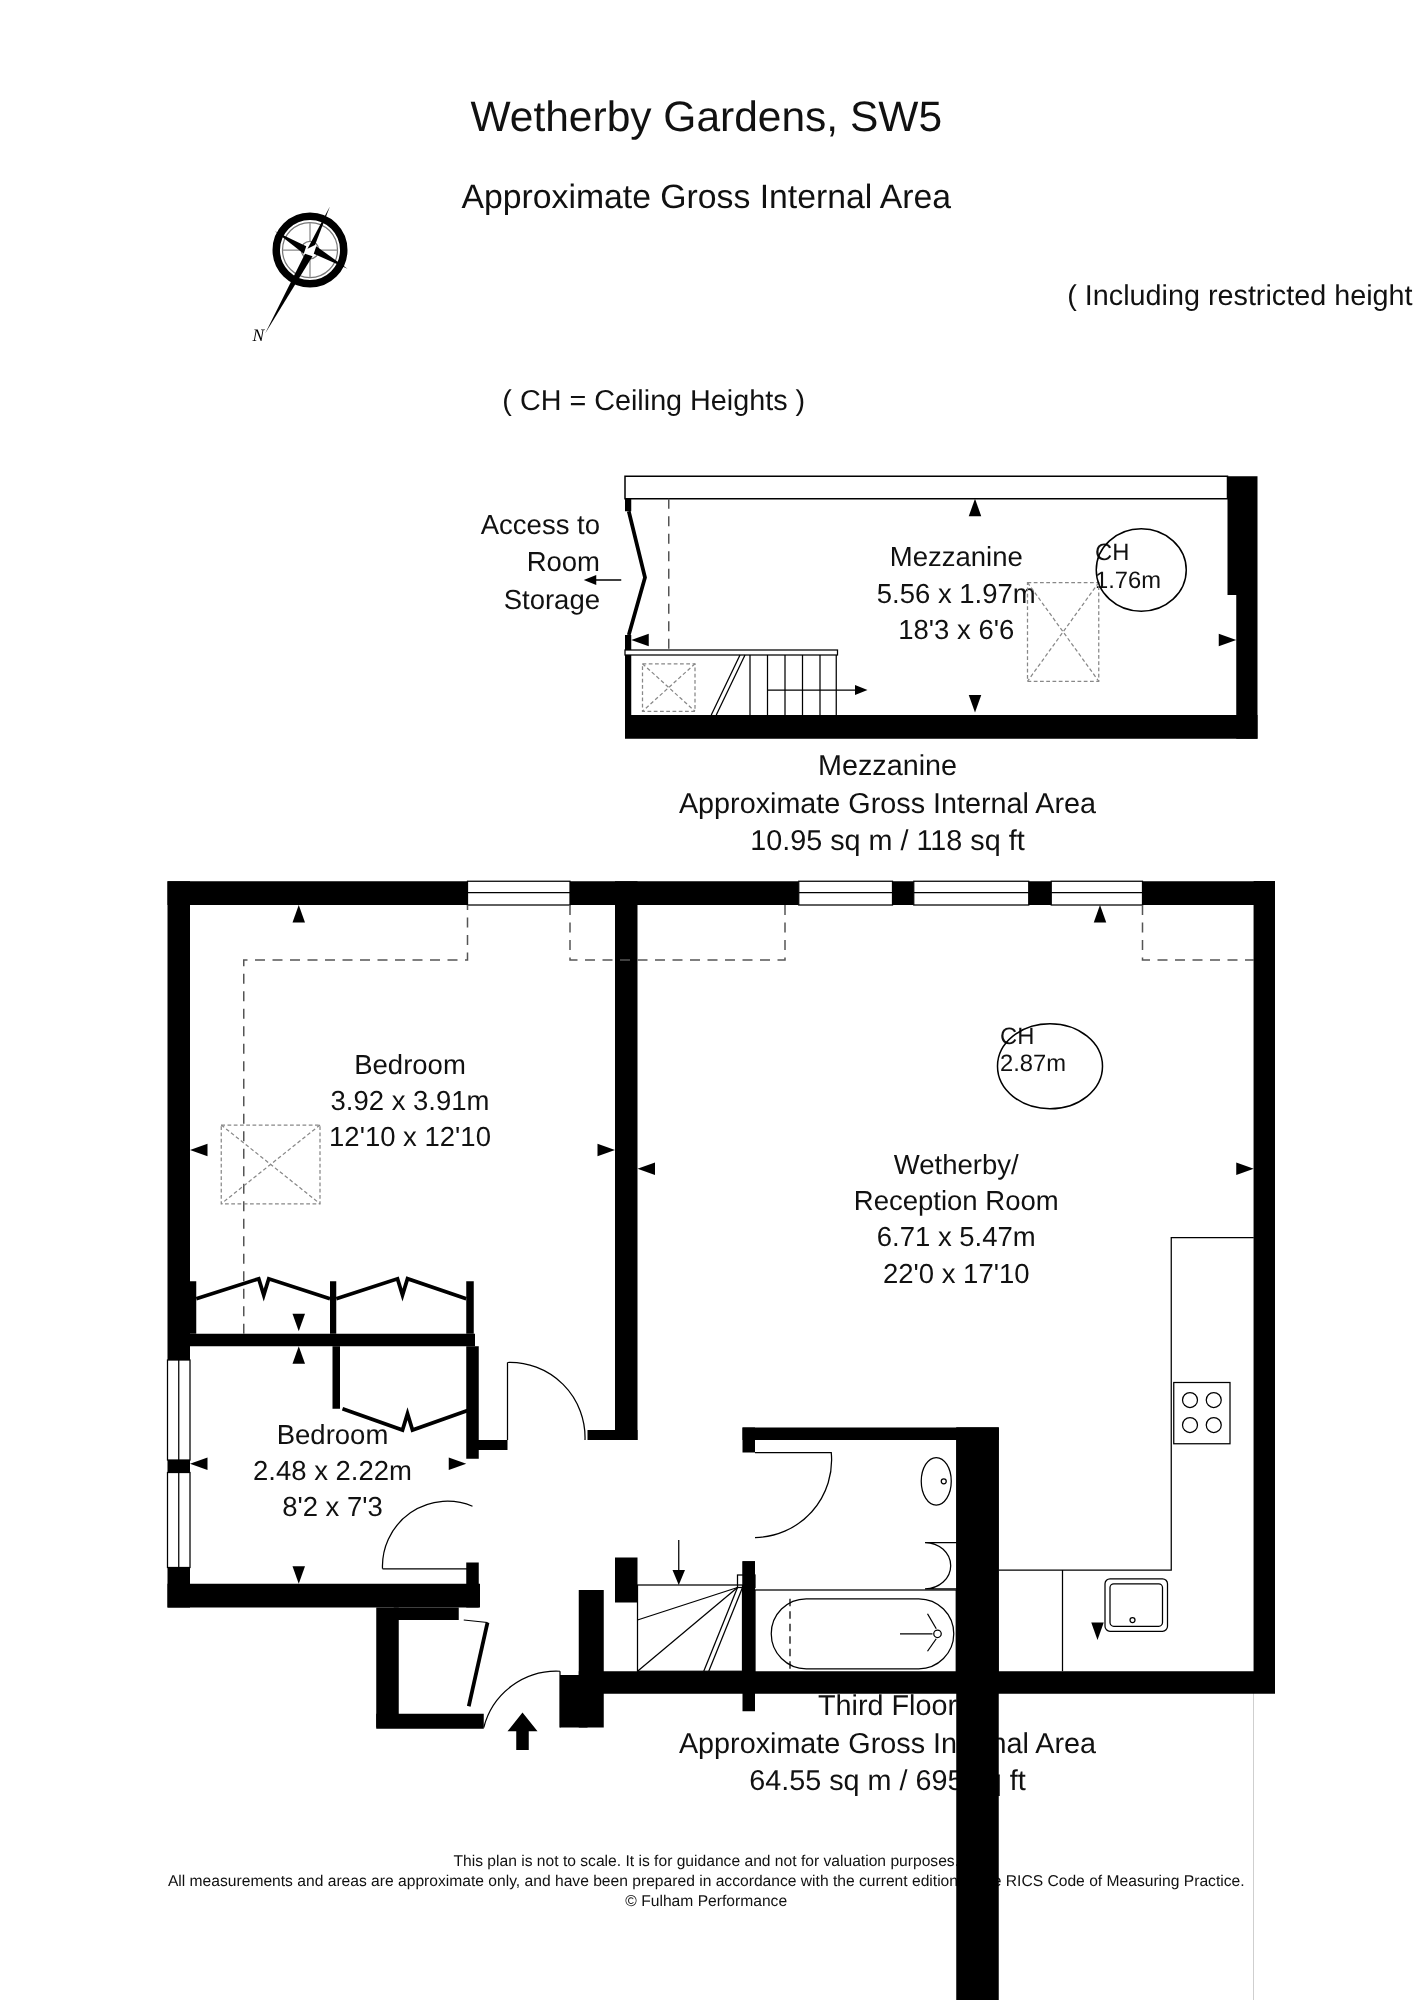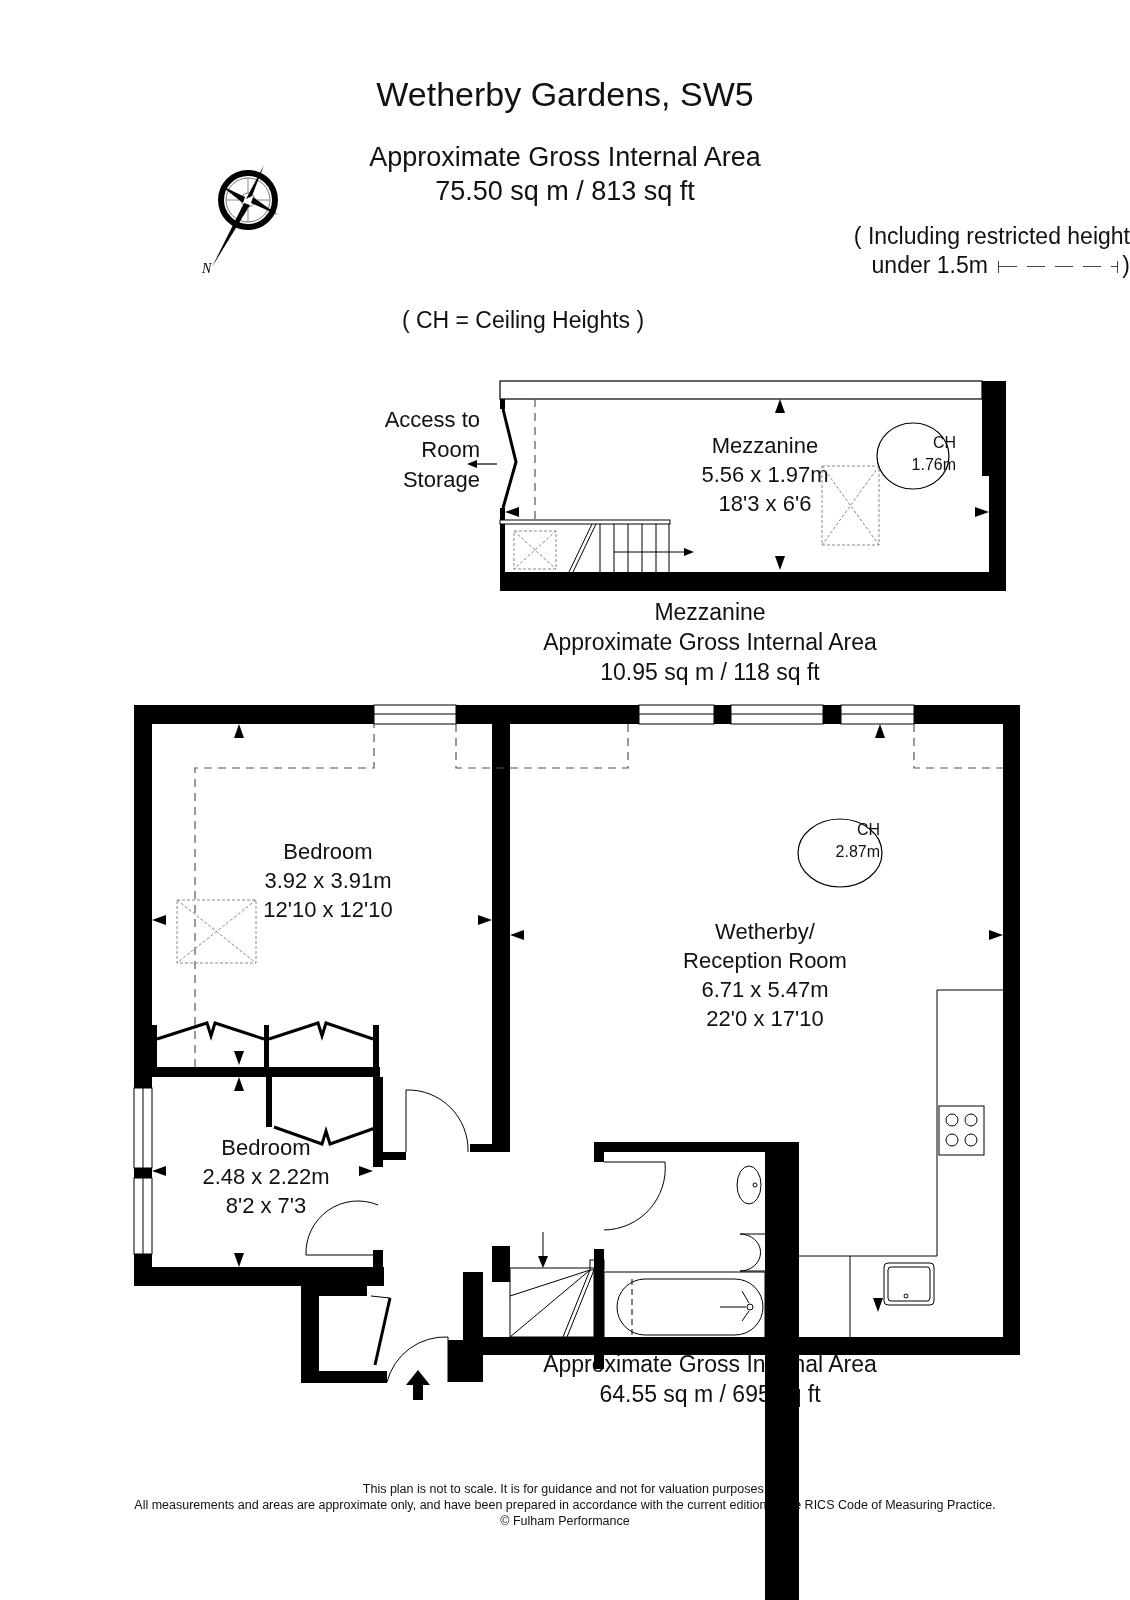--- a/index.html
+++ b/index.html
@@ -10,38 +10,33 @@
   .title { left: 0; width: 1130px; top: 73px; font-size: 34px; line-height: 42px; }
   .gia-head { left: 0; width: 1130px; top: 140px; font-size: 27px; line-height: 34px; }
   .note { left: 0; width: 1130px; top: 222px; font-size: 23px; line-height: 29px; text-align: right; }
   .ch-note { left: 0; width: 1046px; top: 306px; font-size: 23px; line-height: 29px; }
   .dashed-legend { display: inline-block; width: 118px; height: 12px; vertical-align: middle;
          border-left: 1px solid #444; border-right: 1px solid #444; margin: 0 4px;
          background: repeating-linear-gradient(90deg, #444 0 18px, transparent 18px 28px) center/100% 1px no-repeat; }
   .floor-label { font-size: 23px; line-height: 30px; }
   .room-label { font-size: 22px; line-height: 29px; text-align: center; }
   .access-label { font-size: 22px; line-height: 30px; text-align: right; }
-  .ch-label { font-size: 16px; line-height: 22px; text-align: right; }
+  .ch-label { font-size: 19px; line-height: 22px; text-align: left; }
   .footer { left: 0; width: 1130px; top: 1481px; font-size: 12.5px; line-height: 16px; }
   svg.plan { position: absolute; left: 0; top: 0; }
 </style>
 </head>
 <body>
 
 <div class="abs center title">Wetherby Gardens, SW5</div>
 <div class="abs center gia-head">
   <div>Approximate Gross Internal Area</div>
-  <div>75.50 sq m  /  813 sq ft</div>
 </div>
 <div class="abs center note">
   <div>( Including restricted height</div>
-  <div>
-    <span>under 1.5m</span>
-    <span class="dashed-legend"></span><span>)</span>
-  </div>
 </div>
 <div class="abs center ch-note">( CH = Ceiling Heights )</div>
 
 <svg class="abs" style="left:190px;top:155px" width="110" height="130" viewBox="0 0 110 130">
   <circle cx="58" cy="45" r="27" fill="none" stroke="#000" stroke-width="6"></circle>
   <circle cx="58" cy="45" r="22" fill="none" stroke="#777" stroke-width="1"></circle>
   <circle cx="58" cy="45" r="7" fill="#fff" stroke="#777" stroke-width="1"></circle>
   <g stroke="#888" stroke-width="1">
     <line x1="58" y1="23" x2="58" y2="38"></line>
       <line x1="58" y1="52" x2="58" y2="67"></line>
@@ -89,20 +84,21 @@
   <div>Wetherby/</div>
   <div>Reception Room</div>
   <div>6.71 x 5.47m</div>
   <div>22'0 x 17'10</div>
 </div>
 <div class="abs ch-label" style="left:800px;top:819px;width:80px;">
   <div>CH</div>
   <div>2.87m</div>
 </div>
 <div class="abs center floor-label" style="left:500px;top:1349px;width:420px;">
+  <div>Third Floor</div>
   <div>Approximate Gross Internal Area</div>
   <div>64.55 sq m  /  695 sq ft</div>
 </div>
 
 <div class="abs center footer">
   <div>This plan is not to scale. It is for guidance and not for valuation purposes.</div>
   <div>All measurements and areas are approximate only, and have been prepared in accordance with the current edition of the RICS Code of Measuring Practice.</div>
   <div>© Fulham Performance</div>
 </div>
 

